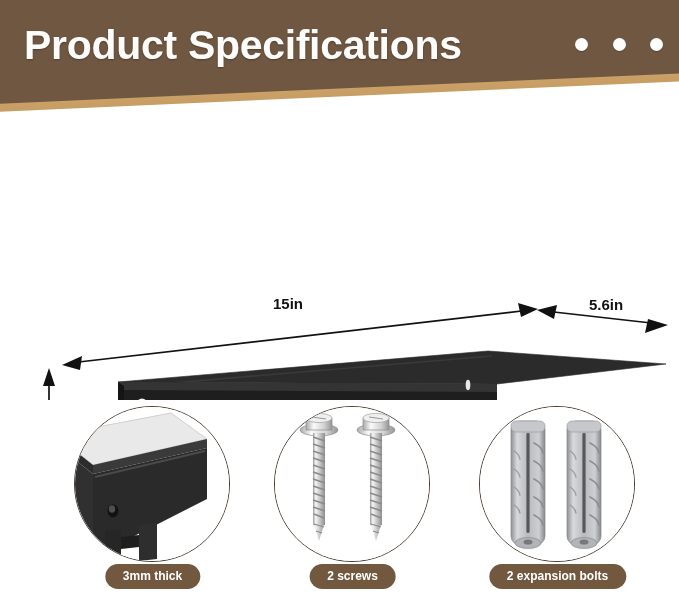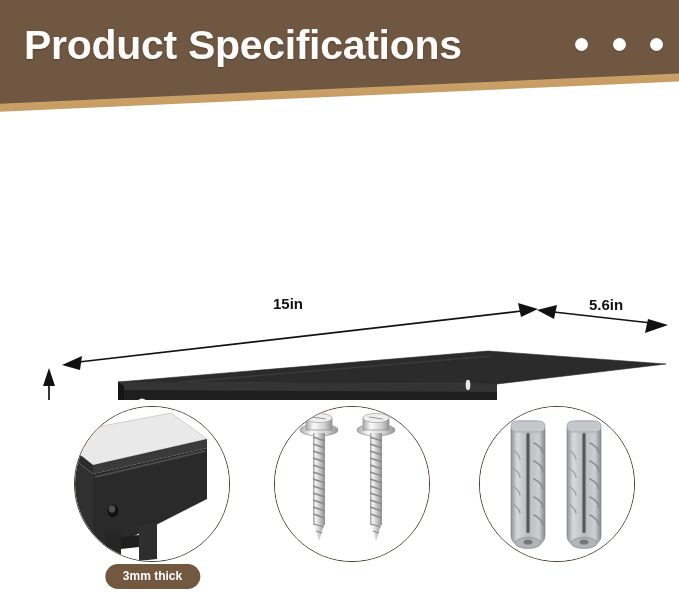--- a/index.html
+++ b/index.html
@@ -282,20 +282,21 @@
               <path d="M-5,107 L5,111"></path>
           </g>
           <polygon points="-6,114 6,114 0,134" fill="url(#screwmetal)"></polygon>
           <g stroke="#8a8a8a" stroke-width="1.3" fill="none">
             <path d="M-5,117 L5,120"></path>
               <path d="M-3,124 L3,126"></path>
           </g>
         </g>
       </svg>
     </div>
+    <div class="panel-caption">2 screws</div>
   </div>
 
   <div class="detail-panel" id="detail-panel-2">
     <div class="panel-circle">
       <svg width="156" height="156" viewBox="0 0 156 156">
         <rect x="0" y="0" width="156" height="156" fill="#ffffff"></rect>
         <defs>
           <linearGradient id="plugbody" x1="0" y1="0" x2="1" y2="0">
             <stop offset="0%" stop-color="#8f9194"></stop>
             <stop offset="18%" stop-color="#d7d9db"></stop>
@@ -346,14 +347,15 @@
             <path d="M-14,44 q5,3 6,8"></path>
             <path d="M-14,62 q5,3 6,8"></path>
             <path d="M-14,80 q5,3 6,8"></path>
             <path d="M-14,98 q5,3 6,8"></path>
           </g>
           <ellipse cx="0" cy="136" rx="13" ry="5.5" fill="#b2b4b7" stroke="#8b8d90" stroke-width="0.7"></ellipse>
           <ellipse cx="0" cy="135" rx="4.5" ry="2.6" fill="#76797c"></ellipse>
         </g>
       </svg>
     </div>
+    <div class="panel-caption">2 expansion bolts</div>
   </div>
 </div>
 
 </body></html>

